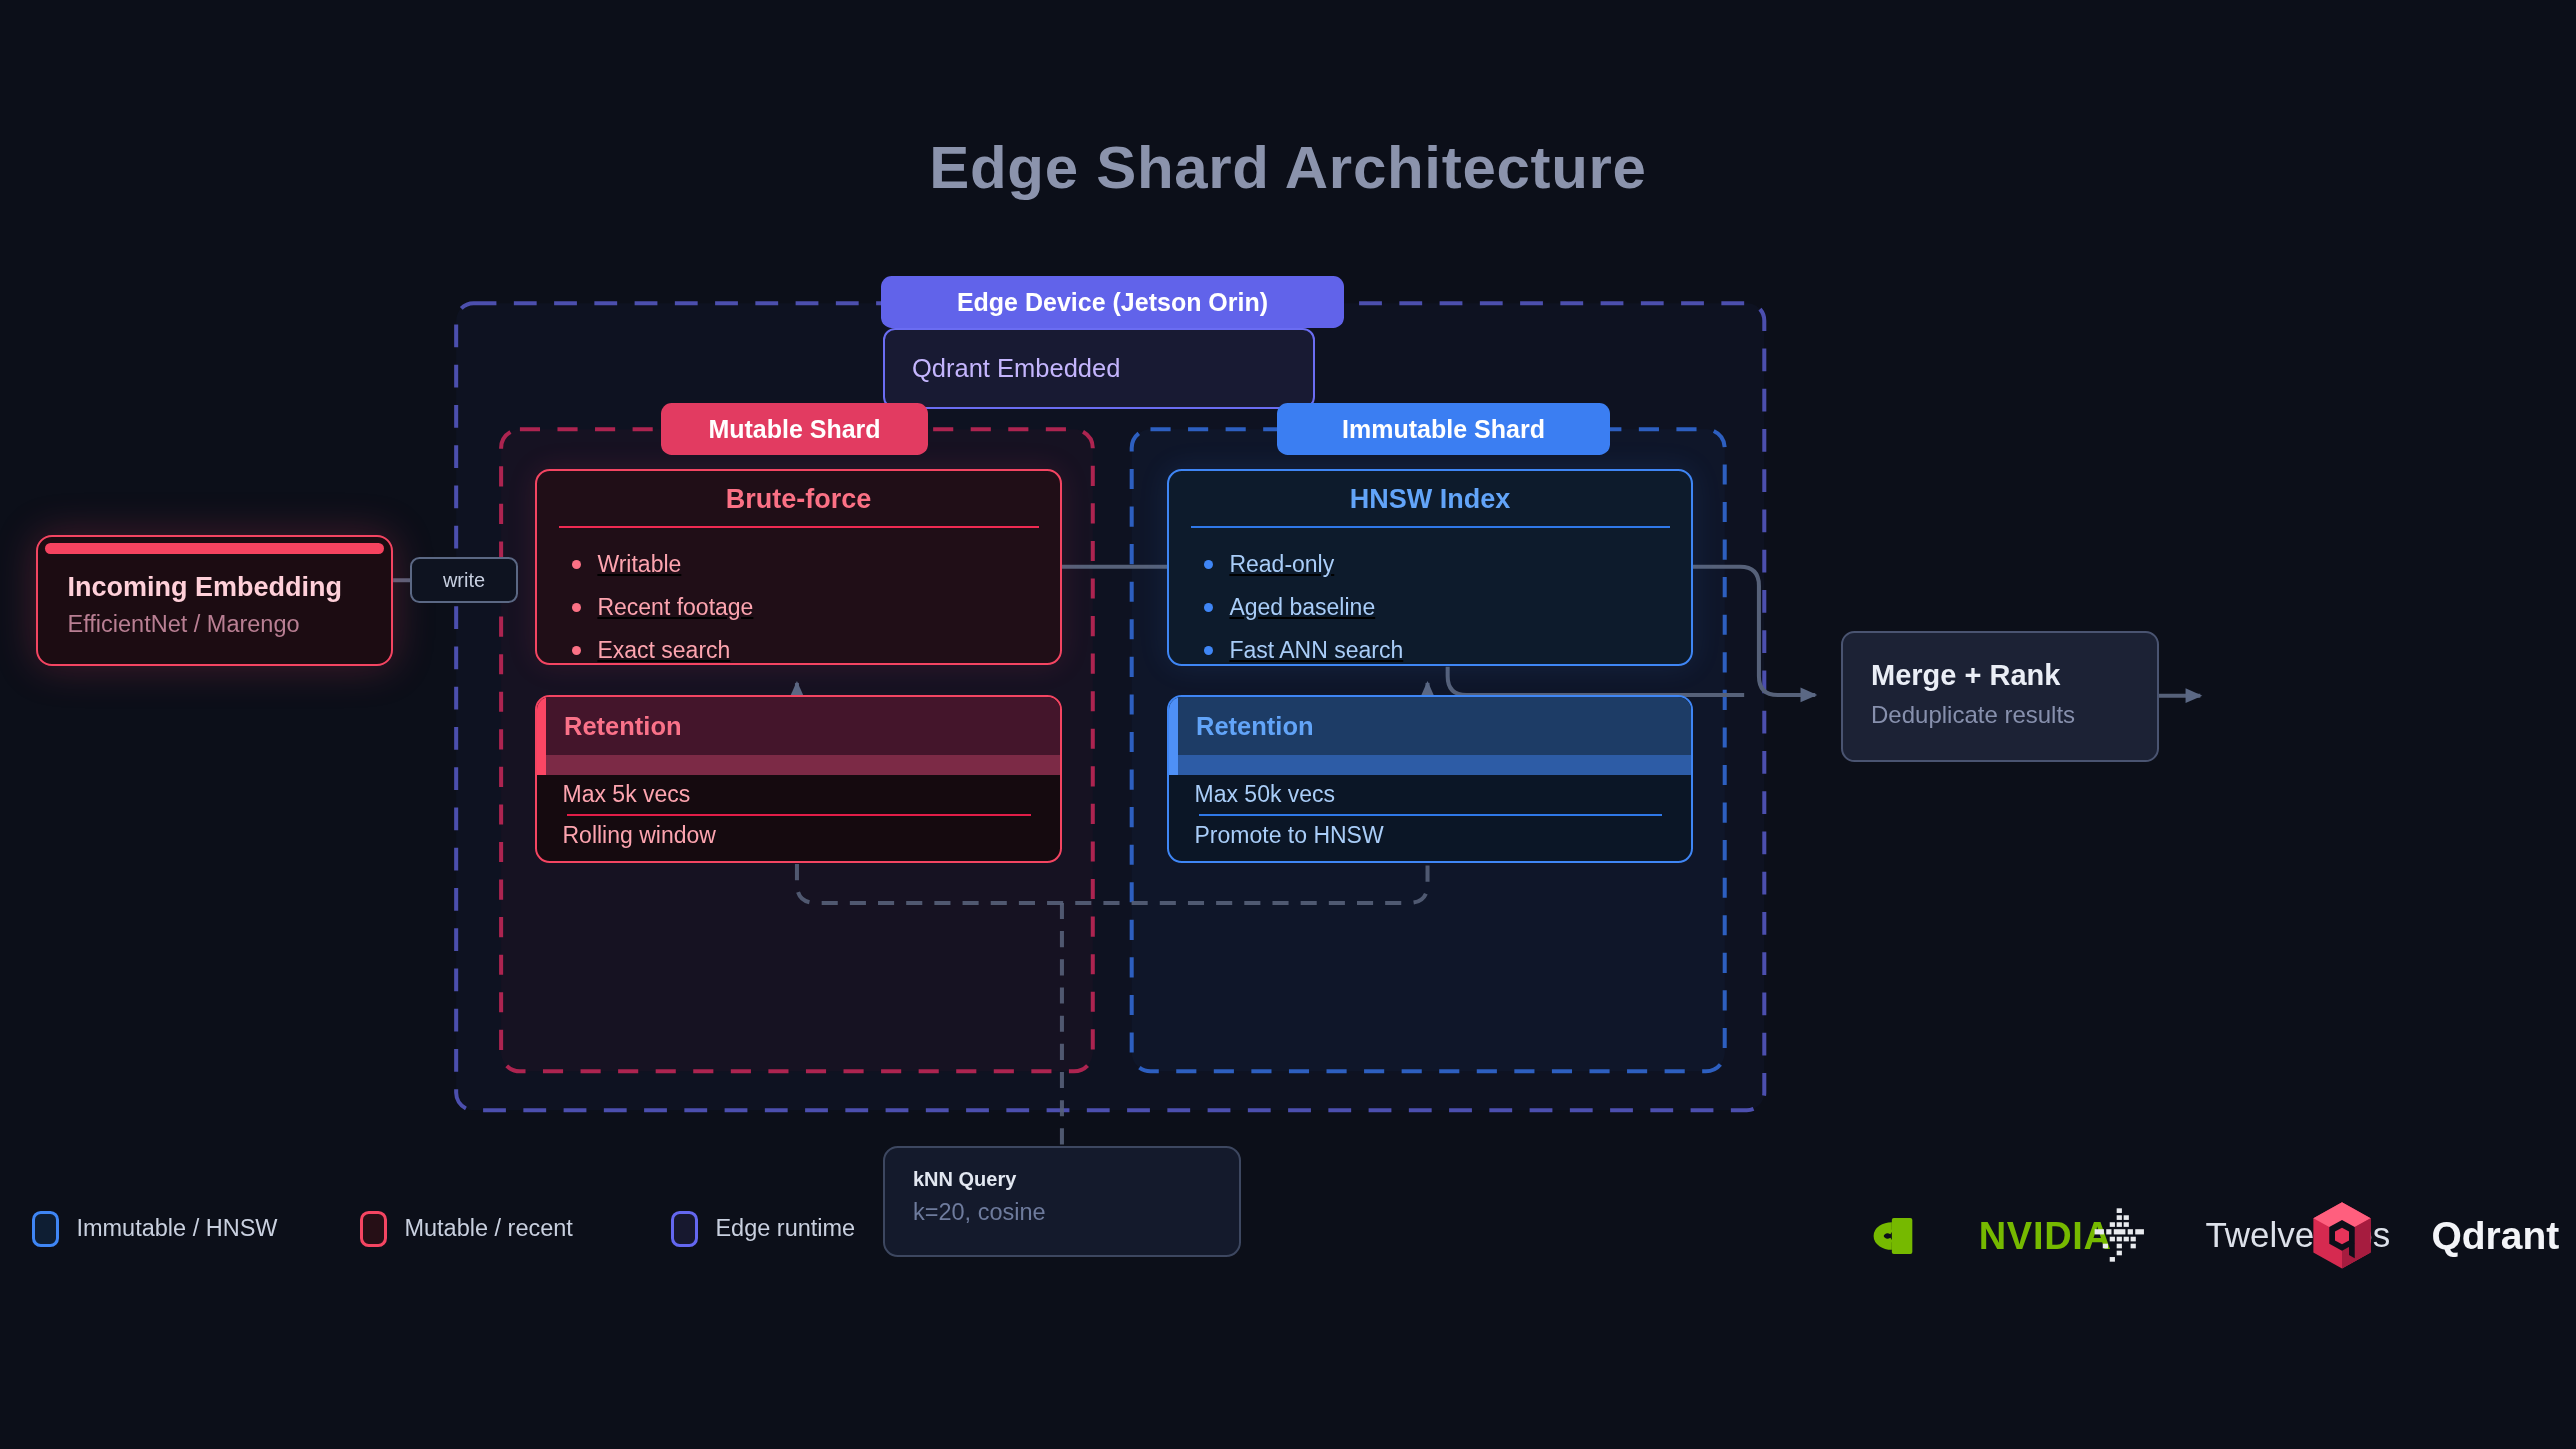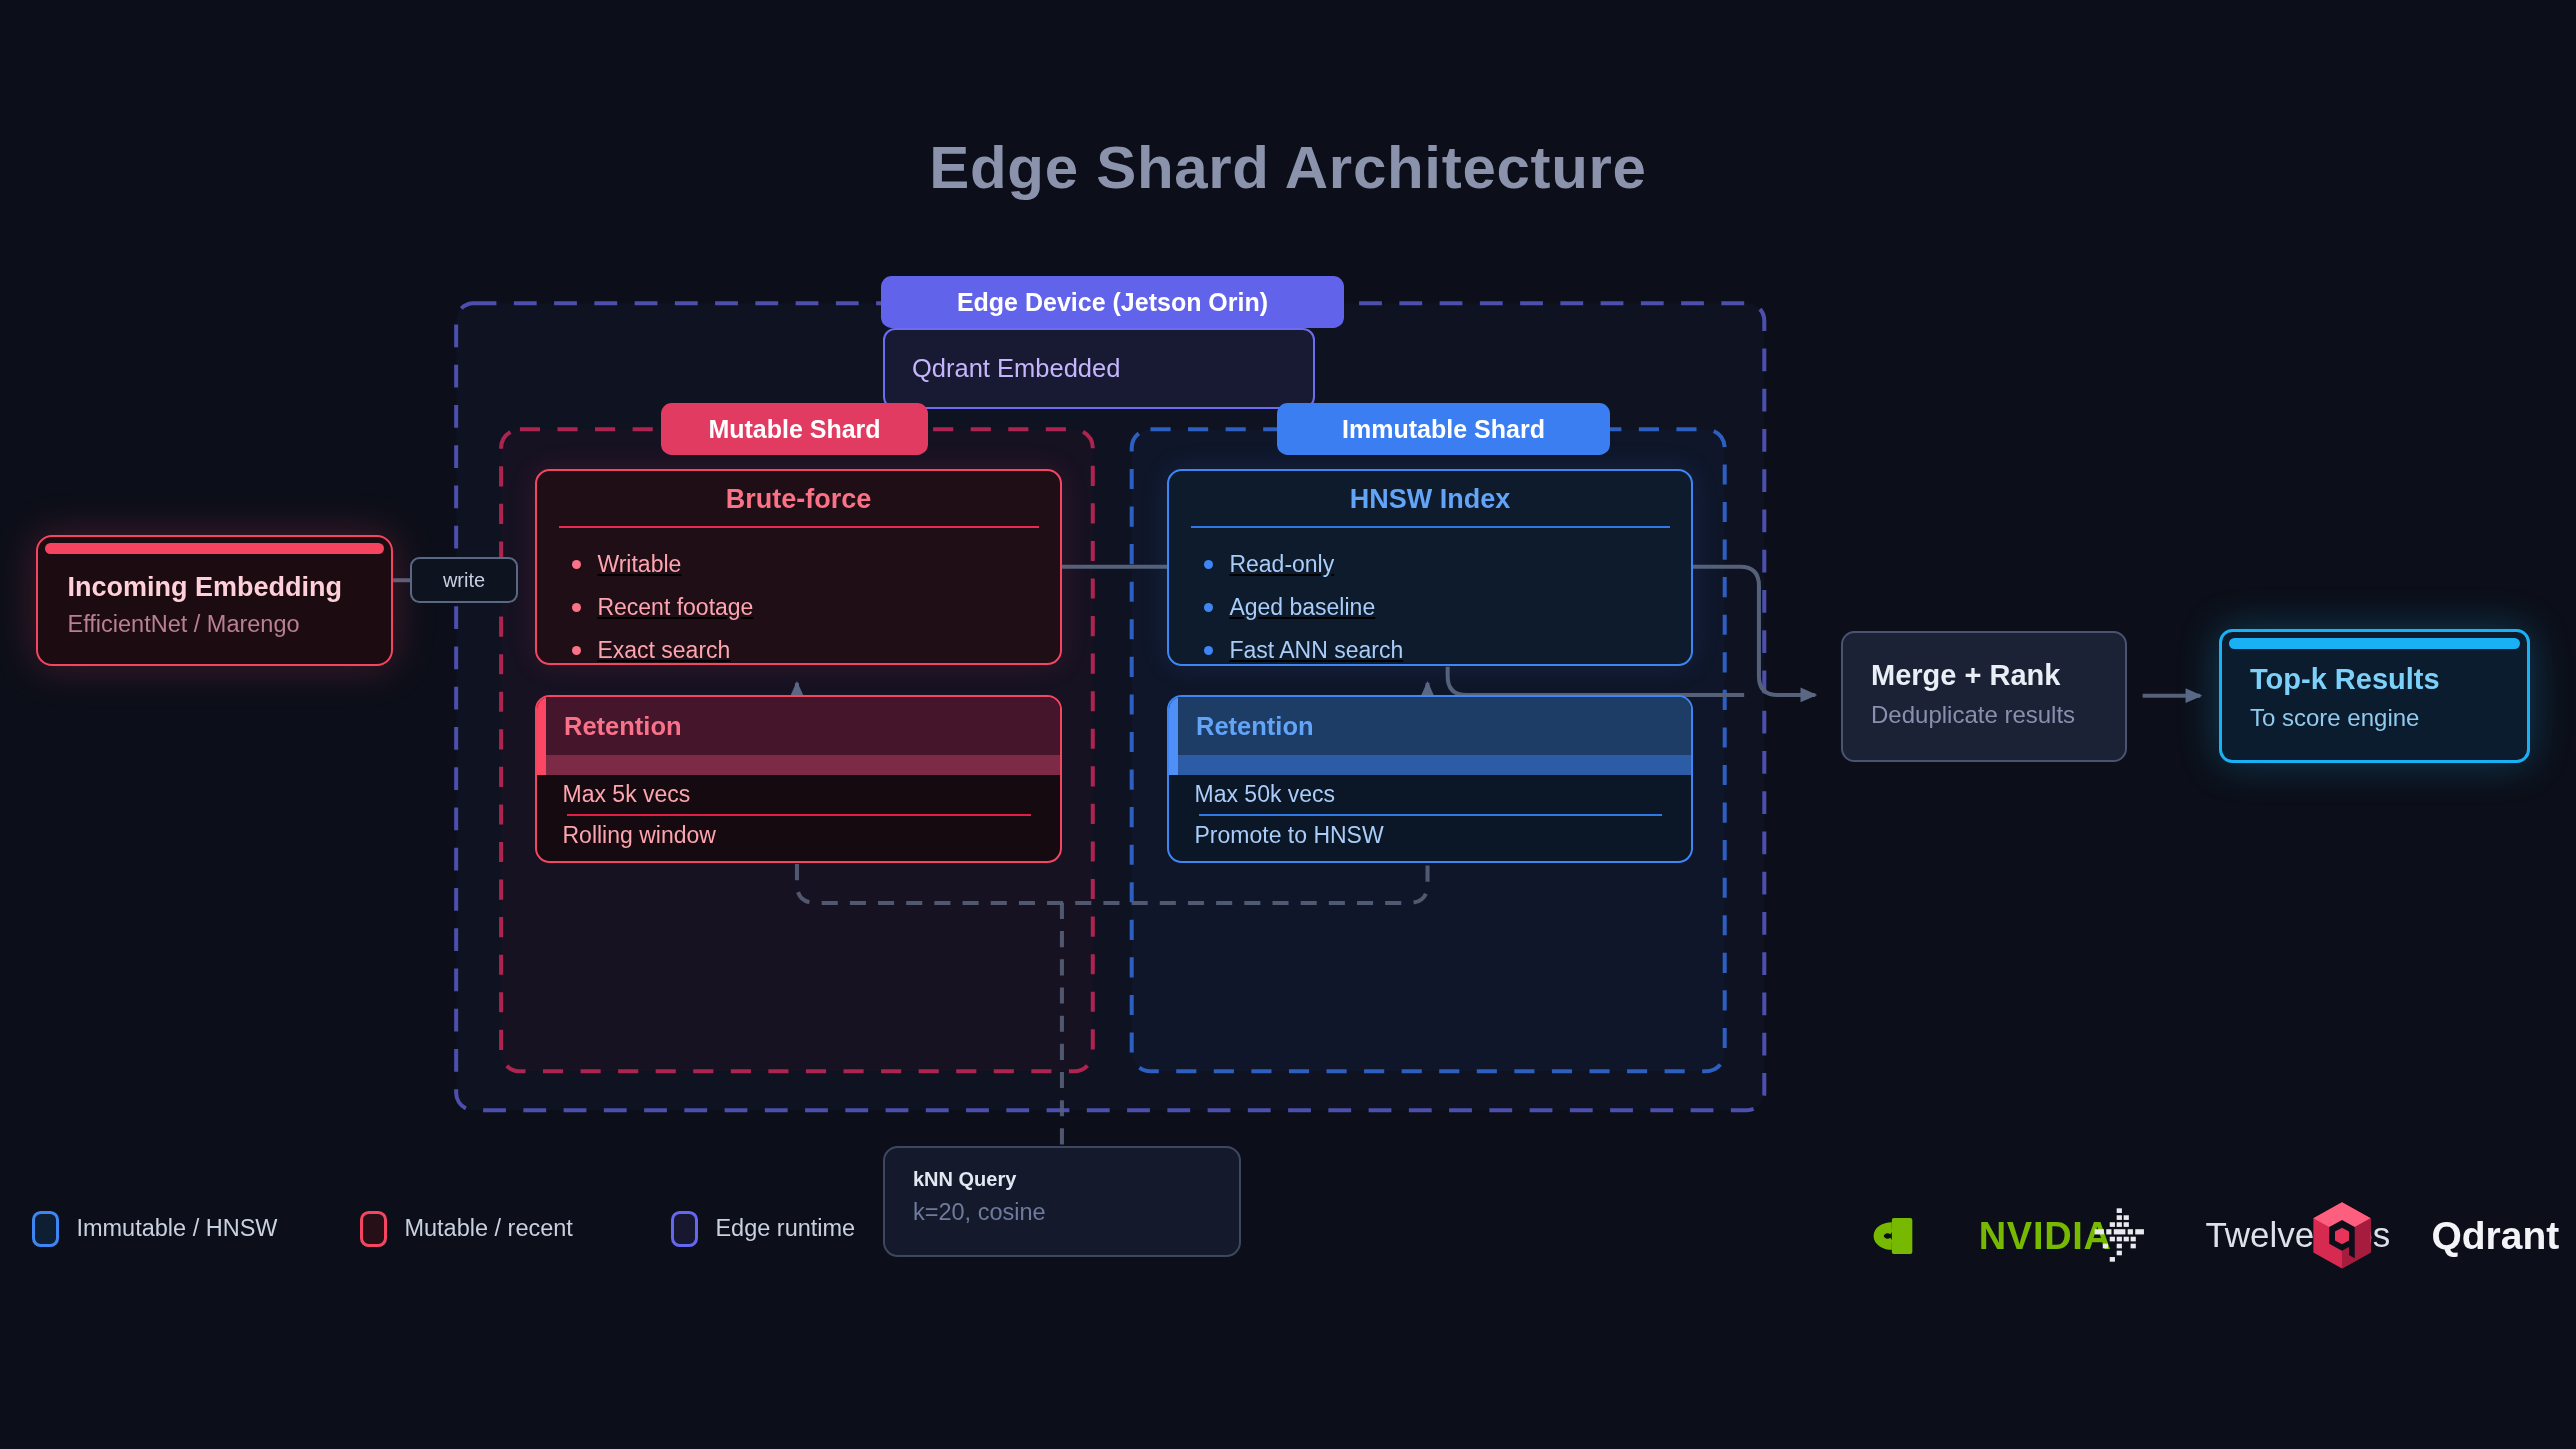--- a/index.html
+++ b/index.html
@@ -61,21 +61,21 @@
       border-radius:16px;box-shadow:0 0 40px rgba(244,69,98,.25);}
   .accent-top{position:absolute;left:6.7px;right:6.7px;top:6px;height:10.7px;border-radius:6.7px;}
   .accent-red{background:#f6435f;}
   .accent-cyan{background:#19b1f4;}
   .incoming .t1{margin:35px 0 0 29.5px;font-size:27px;font-weight:600;color:#ffd0d9;}
   .incoming .t2{margin:8px 0 0 29.5px;font-size:23.5px;color:#b97f93;}
   .write-pill{left:410px;top:557px;width:108px;height:46px;background:#0e1320;border:2px solid #5b6884;
       border-radius:9.4px;display:flex;align-items:center;justify-content:center;z-index:3;
       color:#c7cfe0;font-size:20px;}
   
-  .merge{left:1841px;top:631px;width:286px;height:131px;background:#1c2235;border:2px solid #4a5471;border-radius:13.4px;}
+  .merge{left:1841px;top:631px;width:318px;height:131px;background:#1c2235;border:2px solid #4a5471;border-radius:13.4px;}
   .merge .t1{margin:25.5px 0 0 28px;font-size:29px;font-weight:600;color:#eaeef6;}
   .merge .t2{margin:9.4px 0 0 28px;font-size:24px;color:#8790ad;}
   .topk{left:2219px;top:629px;width:311px;height:134px;background:#0b1c2e;border:3.4px solid #19b1f4;
       border-radius:13.4px;box-shadow:0 0 40px rgba(25,177,244,.28);}
   .topk .t1{margin:31px 0 0 28px;font-size:29px;font-weight:600;color:#7cd1fb;}
   .topk .t2{margin:8px 0 0 28px;font-size:24px;color:#90cbed;}
   
   .knn{left:883px;top:1146px;width:358px;height:111px;background:#141a2c;border:2px solid #3d4760;
       border-radius:14.8px;z-index:2;}
   .knn .t1{margin:20px 0 0 28px;font-size:20px;font-weight:600;color:#e2e7f1;}
@@ -195,25 +195,20 @@
     <div class="t2">EfficientNet / Marengo</div>
   </div>
 
   <div class="node write-pill">write</div>
 
   <div class="node merge">
     <div class="t1">Merge + Rank</div>
     <div class="t2">Deduplicate results</div>
   </div>
 
-  <div class="node topk">
-    <div class="accent-top accent-cyan"></div>
-    <div class="t1">Top-k Results</div>
-    <div class="t2">To score engine</div>
-  </div>
 
   <div class="legend-item" style="left:32px;">
     <span class="swatch sw-blue"></span>
     <span class="legend-label">Immutable / HNSW</span>
   </div>
   <div class="legend-item" style="left:360px;">
     <span class="swatch sw-red"></span>
     <span class="legend-label">Mutable / recent</span>
   </div>
   <div class="legend-item" style="left:671px;">

